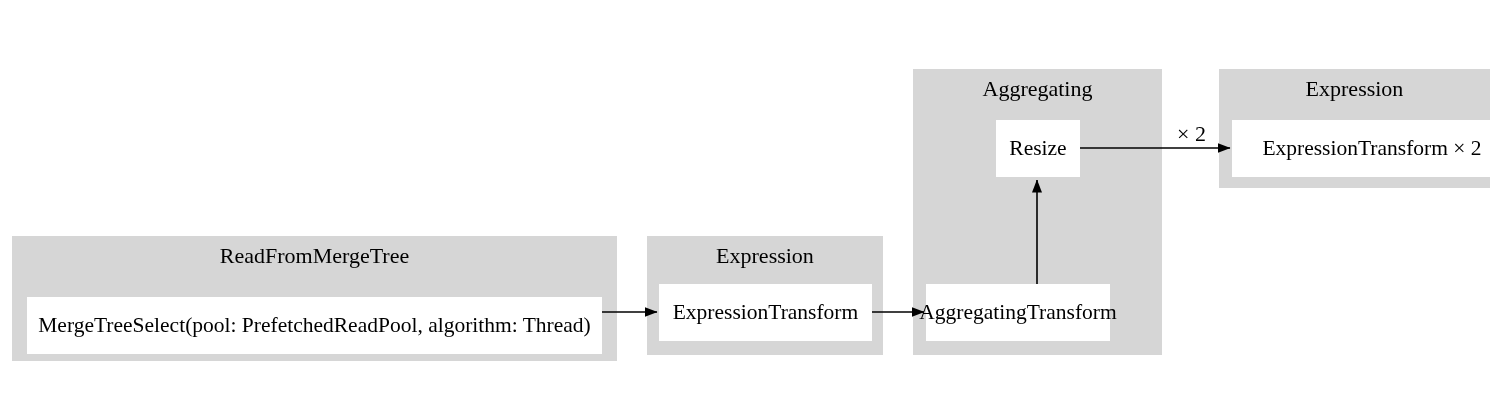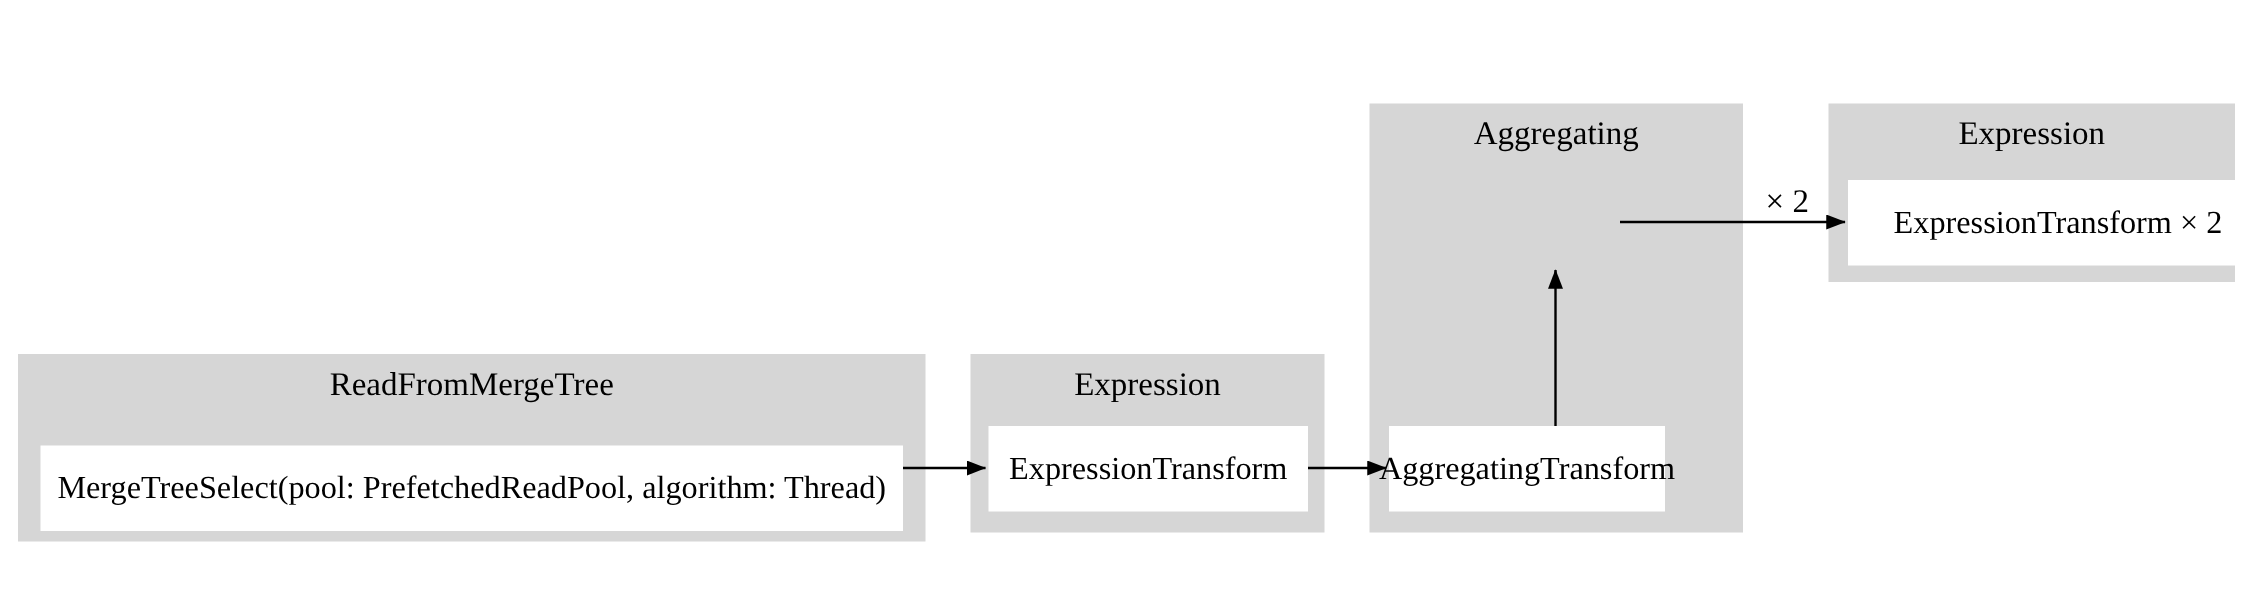--- a/index.html
+++ b/index.html
@@ -63,20 +63,21 @@
     <div class="node" style="left:15px; top:61px; width:575px; height:57px;">MergeTreeSelect(pool: PrefetchedReadPool, algorithm: Thread)</div>
   </div>
 
   <div class="cluster" style="left:647px; top:236px; width:236px; height:119px;">
     <div class="cluster-title">Expression</div>
     <div class="node" style="left:12px; top:48px; width:213px; height:57px;font-family:Liberation Serif, serif;">ExpressionTransform</div>
   </div>
 
   <div class="cluster" style="left:913px; top:69px; width:249px; height:286px;">
     <div class="cluster-title">Aggregating</div>
+    <div class="node" style="left:83px; top:51px; width:84px; height:57px;">Resize</div>
     <div class="node" style="left:13px; top:215px; width:184px; height:57px;">AggregatingTransform</div>
   </div>
 
   <div class="cluster" style="left:1219px; top:69px; width:271px; height:119px;">
     <div class="cluster-title">Expression</div>
     <div class="node" style="left:13px; top:51px; width:280px; height:57px;">ExpressionTransform × 2</div>
   </div>
 
   <svg class="edges" viewBox="0 0 1502 410">
     <defs>

